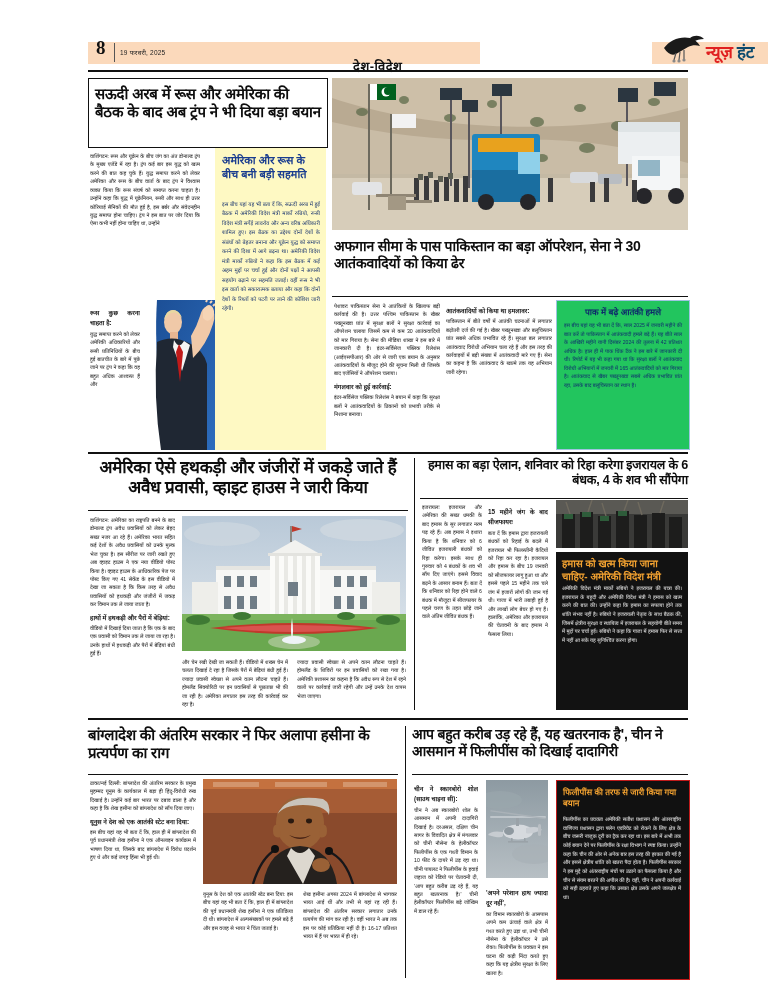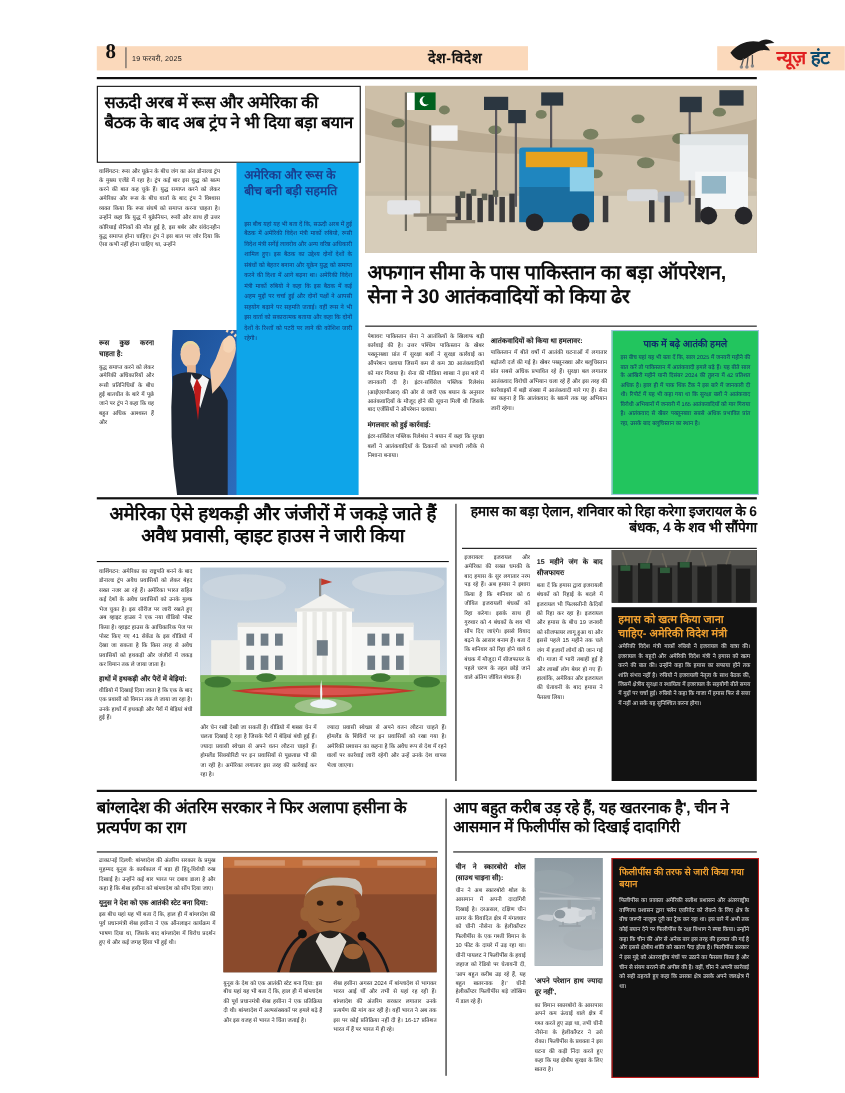--- a/index.html
+++ b/index.html
@@ -12,45 +12,45 @@
   }
   .page{position:relative;width:768px;height:994px;background:#fff;}
 
   
   .masthead{position:absolute;left:88px;top:42px;width:600px;height:24px;}
   .mh-bar{position:absolute;left:0;top:0;width:392px;height:22px;background:#fbd9bb;}
   .mh-bar2{position:absolute;left:564px;top:0;width:124px;height:22px;background:#fbd9bb;}
   .pageno{position:absolute;left:8px;top:-4px;font-size:19px;font-weight:bold;color:#111;line-height:1;font-family:"Liberation Serif",serif;}
   .mh-sep{position:absolute;left:26px;top:1px;width:1px;height:19px;background:#555;}
   .mh-date{position:absolute;left:32px;top:6px;font-size:6.5px;color:#222;letter-spacing:.2px;}
-  .mh-section{position:absolute;left:265px;top:1px;font-size:13px;font-weight:bold;color:#111;letter-spacing:.5px;margin-left:36px;}
+  .mh-section{position:absolute;left:265px;top:15px;font-size:13px;font-weight:bold;color:#111;letter-spacing:.5px;}
   .logo{position:absolute;left:572px;top:-8px;width:116px;height:34px;}
   .logo svg{position:absolute;left:0;top:0;}
   .logo-text{position:absolute;left:46px;top:6px;font-size:17px;font-weight:bold;color:#e02020;letter-spacing:-.3px;font-family:"Liberation Sans",sans-serif;}
   .logo-text .w2{color:#0c4a6e;}
   .hrule{position:absolute;left:88px;top:70px;width:600px;height:1.5px;background:#111;}
 
   
   .hl{font-weight:bold;color:#0d0d0d;line-height:1.18;letter-spacing:-.2px;}
   .body-col{font-size:5.2px;line-height:1.62;text-align:justify;color:#1a1a1a;}
   .rule-h{background:#111;height:1px;}
 
   
   .s1-box{position:absolute;left:88px;top:78px;width:238px;height:68px;border:1.2px solid #111;}
   .s1-hl{position:absolute;left:6px;top:6px;width:226px;font-size:15px;}
   .s1-c1{position:absolute;left:90px;top:152px;width:110px;height:150px;}
   .s1-c2{position:absolute;left:90px;top:304px;width:50px;height:146px;}
   .trumpimg{position:absolute;left:143px;top:300px;width:83px;height:150px;overflow:hidden;}
-  .bluebox{position:absolute;left:215px;top:148px;width:111px;height:302px;background:#0ea5e9;}
+  .bluebox{position:absolute;left:215px;top:148px;width:111px;height:302px;background:#fef9c3;}
   .bluebox-hl{position:absolute;left:7px;top:6px;width:98px;font-size:11px;font-weight:bold;color:#1a3d8f;line-height:1.25;}
   .bluebox-txt{position:absolute;left:7px;top:52px;width:98px;font-size:5.4px;line-height:1.75;text-align:justify;color:#14306e;}
 
   
   .s2-photo{position:absolute;left:332px;top:78px;width:356px;height:152px;overflow:hidden;background:#cfc4ae;}
-  .s2-hl{position:absolute;left:334px;top:238px;width:352px;font-size:18px;}
+  .s2-hl{position:absolute;left:334px;top:238px;width:352px;font-size:14px;}
   .s2-rule{position:absolute;left:332px;top:296px;width:356px;}
   .s2-c1{position:absolute;left:334px;top:302px;width:106px;height:140px;}
   .s2-c2{position:absolute;left:446px;top:302px;width:106px;height:140px;}
   .s2-side{position:absolute;left:556px;top:300px;width:132px;height:148px;background:#22c55e;border:1px solid #9fc4e0;}
   .s2-side-hl{position:absolute;left:0;top:5px;width:132px;text-align:center;font-size:8.6px;font-weight:bold;color:#0e2a6b;}
   .s2-side-txt{position:absolute;left:7px;top:20px;width:118px;font-size:5.1px;line-height:1.68;text-align:justify;color:#10306d;}
 
   
   .band1{position:absolute;left:88px;top:452px;width:600px;height:2px;background:#111;}
   .band2{position:absolute;left:88px;top:718px;width:600px;height:2px;background:#111;}

